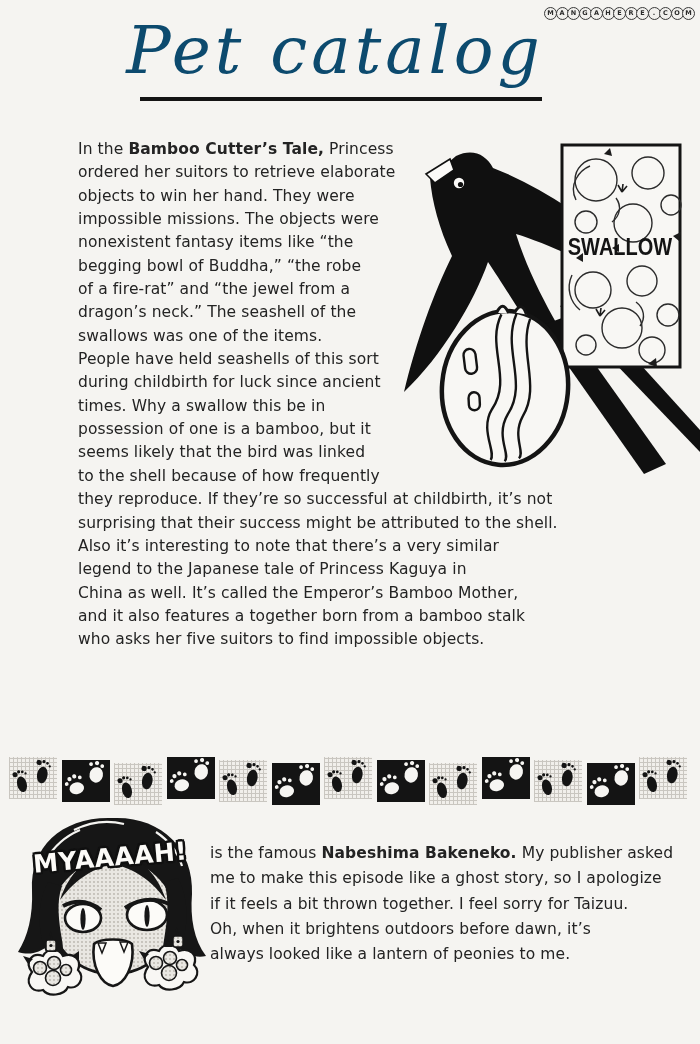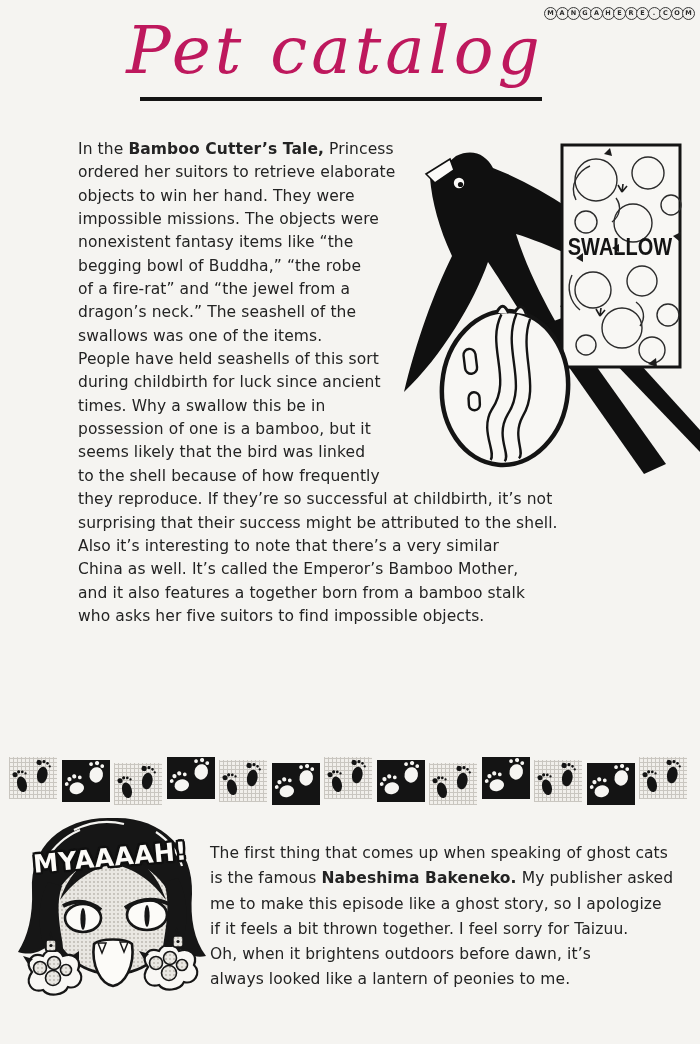--- a/index.html
+++ b/index.html
@@ -7,21 +7,21 @@
         font-family:"DejaVu Sans",sans-serif;color:#232323;}
 
   
   .wm{position:absolute;top:7px;right:5px;display:flex;}
   .wm-circle{width:11px;height:11px;border-radius:50%;border:1.5px solid #3a3a3a;background:#f1f0ed;
              color:#2b2b2b;font:bold 6.5px/11px "DejaVu Sans",sans-serif;text-align:center;margin-left:-1.5px;}
 
   
   .title{position:absolute;left:120px;top:12px;width:430px;text-align:center;
          font-family:"DejaVu Serif",serif;font-style:italic;font-weight:500;font-size:66px;
-         letter-spacing:4px;color:#be185d;z-index:2;}
+         letter-spacing:4px;color:#0c4a6e;z-index:2;}
   .title-underline{position:absolute;left:140px;top:97px;width:402px;height:3.5px;background:#141414;z-index:1;}
 
   
   .main-text{position:absolute;left:78px;top:140px;z-index:3;}
   .main-text .text-line{white-space:nowrap;height:23.35px;font-size:15.5px;letter-spacing:0.1px;}
   .bottom-text{position:absolute;left:210px;top:844px;z-index:3;}
   .bottom-text .text-line{white-space:nowrap;height:25.3px;font-size:15.5px;letter-spacing:0.1px;}
   .text-line b{font-weight:bold;}
 
   
@@ -84,20 +84,21 @@
       <div class="text-line">swallows was one of the items.</div>
       <div class="text-line">People have held seashells of this sort</div>
       <div class="text-line">during childbirth for luck since ancient</div>
       <div class="text-line">times. Why a swallow this be in</div>
       <div class="text-line">possession of one is a bamboo, but it</div>
       <div class="text-line">seems likely that the bird was linked</div>
       <div class="text-line">to the shell because of how frequently</div>
       <div class="text-line">they reproduce. If they’re so successful at childbirth, it’s not</div>
       <div class="text-line">surprising that their success might be attributed to the shell.</div>
       <div class="text-line">Also it’s interesting to note that there’s a very similar</div>
+      <div class="text-line">legend to the Japanese tale of Princess Kaguya in</div>
       <div class="text-line">China as well. It’s called the Emperor’s Bamboo Mother,</div>
       <div class="text-line">and it also features a together born from a bamboo stalk</div>
       <div class="text-line">who asks her five suitors to find impossible objects.</div>
     </div>
 
   <svg class="illus" viewBox="0 0 310 335">
 
     <path fill="#101010" d="M40,38 L66,16 C82,8 96,14 103,28 C150,46 196,78 238,112 L204,126 C174,112 146,100 126,94
          C136,126 152,158 168,186 L147,199 C128,168 110,140 98,122 C84,162 52,216 14,252
          C26,202 44,152 62,116 C49,88 42,62 40,38 Z"></path>
@@ -481,21 +482,20 @@
     </g>
     <g>
       <line x1="168" y1="116" x2="170" y2="124" stroke="#161616" stroke-width="1.6"></line>
       <rect x="165" y="124" width="10" height="11" rx="2" fill="url(#ht)" stroke="#161616" stroke-width="1.5"></rect>
       <circle cx="170" cy="129.5" r="1.6" fill="#161616"></circle>
     </g>
   </svg>
   <div class="myaaah">MYAAAAH!</div>
 
   <div class="bottom-text">
-    <div class="text-line">The first thing that comes up when speaking of ghost cats</div>
     <div class="text-line"><span>is the famous </span><b>Nabeshima Bakeneko.</b><span> My publisher asked</span></div>
   <div class="text-line">me to make this episode like a ghost story, so I apologize</div>
       <div class="text-line">if it feels a bit thrown together. I feel sorry for Taizuu.</div>
       <div class="text-line">Oh, when it brightens outdoors before dawn, it’s</div>
       <div class="text-line">always looked like a lantern of peonies to me.</div>
     </div>
 
 </div>
 
 </body></html>

